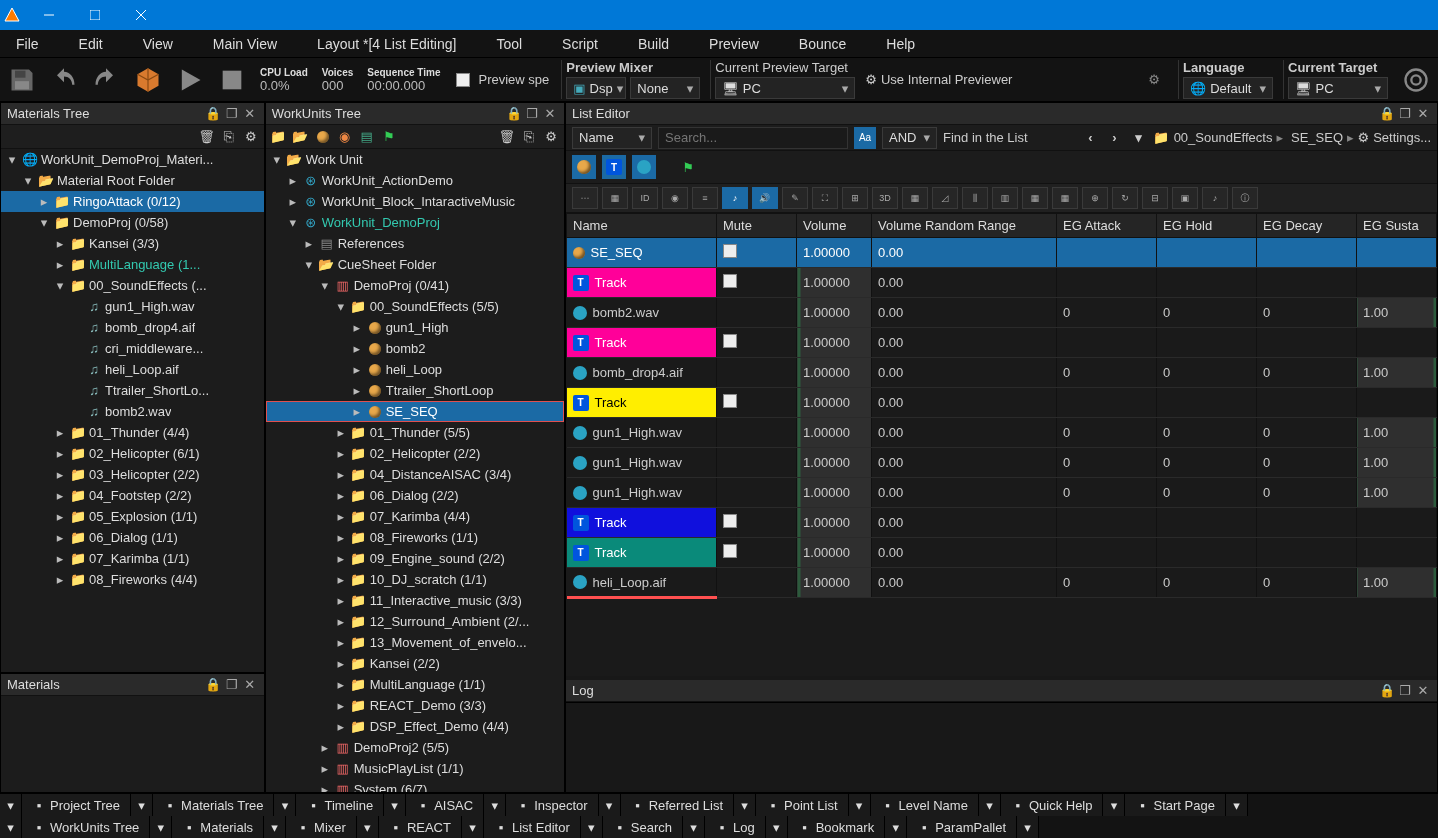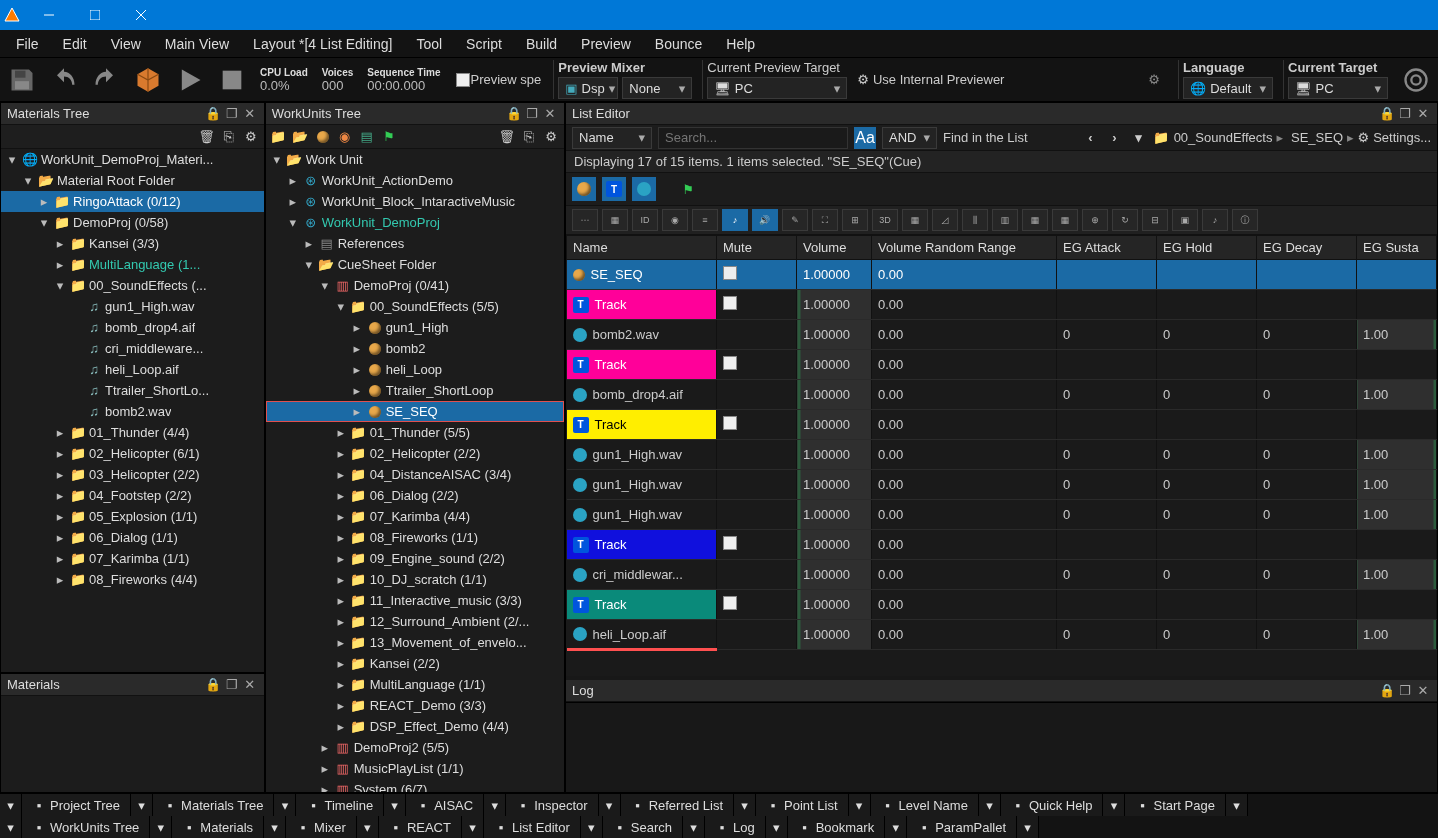--- a/index.html
+++ b/index.html
@@ -5,21 +5,21 @@
 * { margin: 0; padding: 0; box-sizing: border-box; font-family: "Segoe UI", Arial, sans-serif; font-size: 13px; user-select: none; }
 body { background: #1a1a1a; color: #ccc; width: 1438px; height: 838px; overflow: hidden; display: flex; flex-direction: column; }
 
 
 .titlebar { background: #0078d7; color: #fff; height: 30px; display: flex; align-items: center; padding: 0 4px; }
 .titlebar .icon-tri { width: 16px; height: 16px; margin-right: 6px; display: inline-flex; }
 .titlebar .title { flex: 1; font-size: 12px; }
 .titlebar .winbtn { width: 46px; height: 30px; display: flex; align-items: center; justify-content: center; color: #fff; }
 
 
-.menubar { background: #131313; height: 28px; display: flex; align-items: center; padding: 0 4px; border-bottom: 1px solid #000; }
+.menubar { background: #131313; height: 28px; display: flex; align-items: center; padding: 0 4px; border-bottom: 1px solid #000; gap: 16px; }
 .menubar .mi { padding: 4px 12px; color: #ddd; font-size: 14px; }
 
 
 .toolbar { background: #131313; height: 44px; display: flex; align-items: center; padding: 2px 4px; gap: 6px; border-bottom: 1px solid #000; }
 .toolbtn { width: 36px; height: 36px; display: flex; align-items: center; justify-content: center; color: #888; }
 .toolbtn svg { width: 28px; height: 28px; }
 .toolgroup { display: flex; flex-direction: column; color: #ccc; font-size: 12px; padding: 0 4px; }
 .toolgroup .lbl { color: #ddd; font-weight: bold; font-size: 10px; }
 .toolgroup .val { color: #bbb; font-size: 13px; }
 .toolbox { display: flex; flex-direction: column; gap: 2px; padding: 0 4px; border-left: 1px solid #333; }
@@ -176,21 +176,21 @@
     <span class="val">0.0%</span>
   </div>
   <div class="toolgroup">
     <span class="lbl">Voices</span>
     <span class="val">000</span>
   </div>
   <div class="toolgroup">
     <span class="lbl">Sequence Time</span>
     <span class="val">00:00.000</span>
   </div>
-  <div style="display:flex;align-items:center;gap:0;padding:0 6px;">
+  <div style="display:flex;align-items:center;gap:8px;padding:0 6px;">
     <span class="checkbox"></span>
     <span>Preview spe</span>
   </div>
   <div class="toolbox">
     <span class="lbl" style="font-weight:bold">Preview Mixer</span>
     <div class="toolbox-row">
       <span class="dropdown" style="width:60px">
           <span style="color:#4ab">▣</span>
           <span>Dsp</span>
           <span class="arr">▾</span>
@@ -574,42 +574,41 @@
       <span class="hicon">🔒</span>
       <span class="hicon">❐</span>
       <span class="hicon">✕</span>
     </div>
     <div class="listed-bar">
       <span class="dropdown" style="width:80px">
           <span>Name</span>
           <span class="arr">▾</span>
         </span>
       <input class="searchbox" placeholder="Search..." style="">
-      <span class="ricon" style="background:#1b6aa5;border-color:#1b6aa5;width:22px;height:22px;color:#fff;font-size:16px">Aa</span>
+      <span class="ricon" style="background:#1b6aa5;border-color:#1b6aa5;width:22px;height:22px;color:#fff;font-size:10px">Aa</span>
       <span class="dropdown" style="width:55px">
           <span>AND</span>
           <span class="arr">▾</span>
         </span>
       <span class="link">Find in the List</span>
       <span style="flex:1"></span>
       <span class="navarr">‹</span>
       <span class="navarr">›</span>
       <span class="navarr">▾</span>
       <div class="breadcrumb">
         <span>📁</span>
         <span class="link">00_SoundEffects</span>
         <span class="sep">▸</span>
         <span><span class="cue-dot" style="width:10px;height:10px"></span></span>
         <span class="link">SE_SEQ</span>
         <span class="sep">▸</span>
         <span>⚙</span>
         <span class="link">Settings...</span>
       </div>
     </div>
-    <div class="listed-status">Displaying 17 of 15 items. 1 items selected. "SE_SEQ"(Cue)</div>
     <div class="listed-icons">
       <span class="ricon on">
           <span class="cue-dot" style="width:14px;height:14px"></span>
         </span>
       <span class="ricon on">
           <span class="row-t-icon">T</span>
         </span>
       <span class="ricon on">
           <span class="row-w-icon"></span>
         </span>
@@ -809,35 +808,20 @@
                 </div>
               </td>
               <td><span class="mutebox"></span></td>
               <td class="cell-num">1.00000</td>
               <td>0.00</td>
               <td></td>
               <td></td>
               <td></td>
               <td class=""></td>
             </tr>
-            <tr class="">
-              <td class="namecell">
-                <div class="row-name">
-                  <span class="row-w-icon"></span>
-                  <span>cri_middlewar...</span>
-                </div>
-              </td>
-              <td></td>
-              <td class="cell-num">1.00000</td>
-              <td>0.00</td>
-              <td>0</td>
-              <td>0</td>
-              <td>0</td>
-              <td class="cell-num-eg">1.00</td>
-            </tr>
             <tr class="clr-teal">
               <td class="namecell">
                 <div class="row-name">
                   <span class="row-t-icon">T</span>
                   <span>Track</span>
                 </div>
               </td>
               <td><span class="mutebox"></span></td>
               <td class="cell-num">1.00000</td>
               <td>0.00</td>

